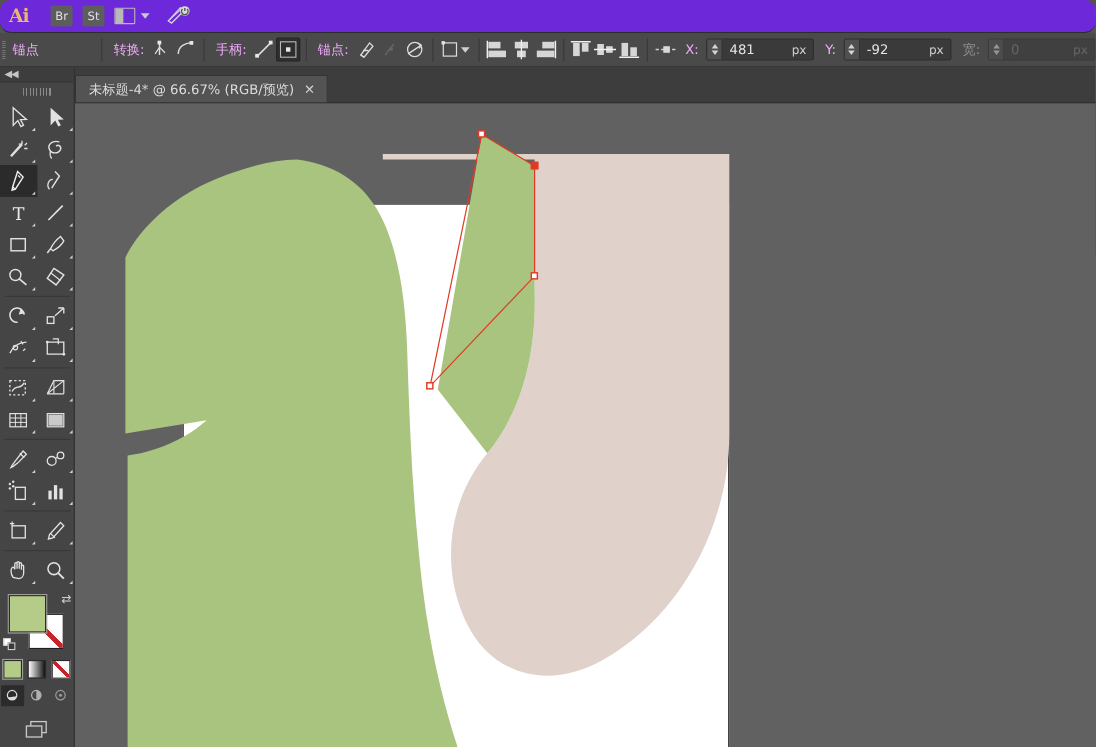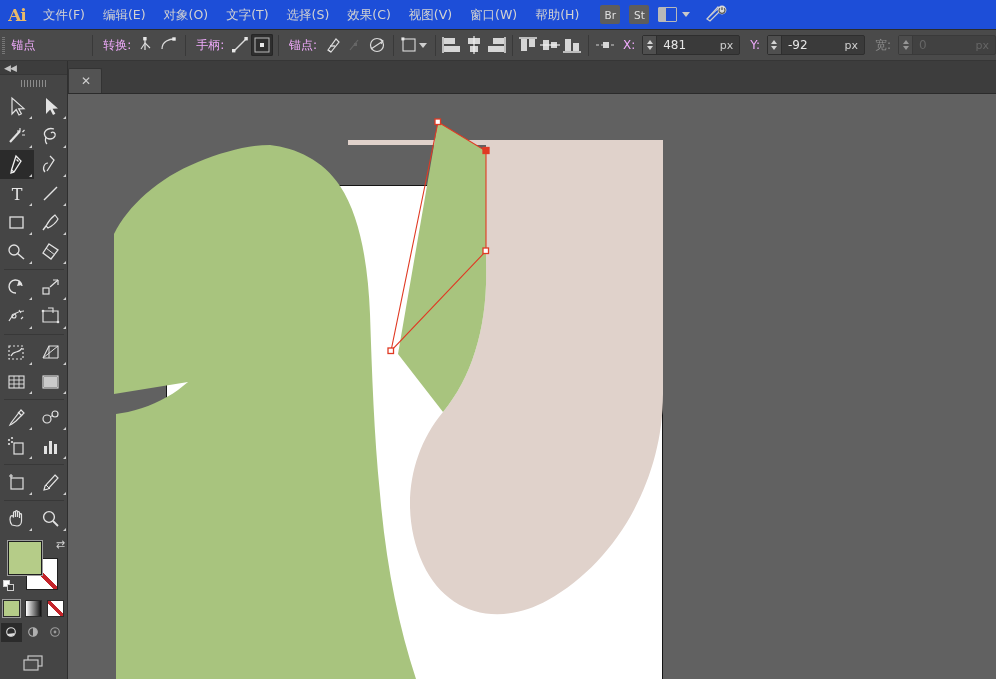--- a/index.html
+++ b/index.html
@@ -11,23 +11,24 @@
     font-family: "DejaVu Sans", "Liberation Sans", sans-serif;
     font-size: 12px;
     color: #c8c8c8;
     -webkit-font-smoothing: antialiased;
   }
   .app { position: relative; width: 996px; height: 679px; }
 
   
   .menubar {
     position: absolute; left:0; top:0; width:996px; height:30px;
-    background: #1d4ed8;
+    background: #6d28d9;
     display: flex; align-items: center;
     border-bottom: 1px solid #2c2c2c;
+    border-radius: 10px;
   }
   .ai-logo {
     width: 34px; height: 30px;
     display:flex; align-items:center; justify-content:center;
     font-family: "DejaVu Serif","Liberation Serif", serif;
     font-size: 17px; font-weight: bold;
     color: #e8b96a; letter-spacing: -1px;
   }
   .menu-item {
     padding: 0 9px; height: 30px; line-height: 30px;
@@ -178,31 +179,20 @@
   }
   .art-svg { position:absolute; left:0; top:0; width:928px; height:585px; overflow:visible;}
 </style>
 </head>
 <body>
 
 <div class="app">
 
   <div class="menubar">
     <div class="ai-logo">Ai</div>
-    <div id="menu-items" style="display:flex;align-items:center;">
-        <div class="menu-item">文件(F)</div>
-        <div class="menu-item">编辑(E)</div>
-        <div class="menu-item">对象(O)</div>
-        <div class="menu-item">文字(T)</div>
-        <div class="menu-item">选择(S)</div>
-        <div class="menu-item">效果(C)</div>
-        <div class="menu-item">视图(V)</div>
-        <div class="menu-item">窗口(W)</div>
-        <div class="menu-item">帮助(H)</div>
-      </div>
     <div class="menu-right">
       <div class="sq-btn">Br</div>
       <div class="sq-btn">St</div>
       <div class="arrange-btn">
         <span class="arrange-ico">
             <i></i>
             <i></i>
           </span>
         <span class="caret"></span>
       </div>
@@ -371,20 +361,21 @@
       <span class="val">
           <span>0</span>
           <span class="unit">px</span>
         </span>
     </div>
   </div>
 
   <div class="tabbar">
     <div class="tabbar-spacer"></div>
     <div class="doc-tab">
+      <span>未标题-4* @ 66.67% (RGB/预览)</span>
       <span class="tab-close">✕</span>
     </div>
   </div>
 
   <div class="canvas">
     <div class="artboard"></div>
     <svg class="art-svg" viewBox="0 0 928 585">
 
       <path d="M280 51 L280 46 L595 46 L595 52 L595 300 C595 390 545 470 480 506
                C430 534 378 520 355 470 C332 420 340 360 375 318

